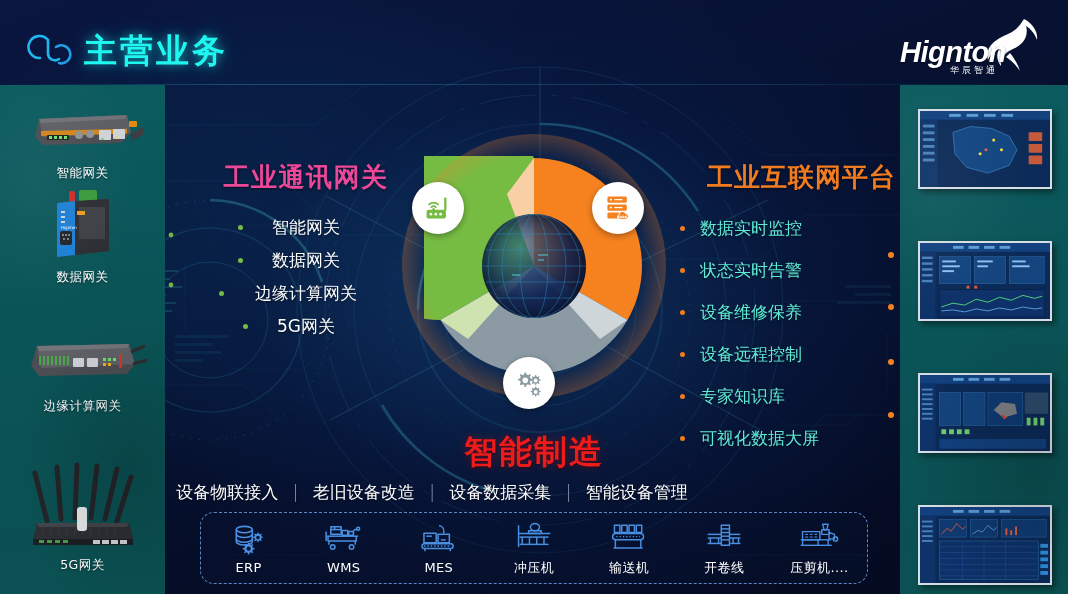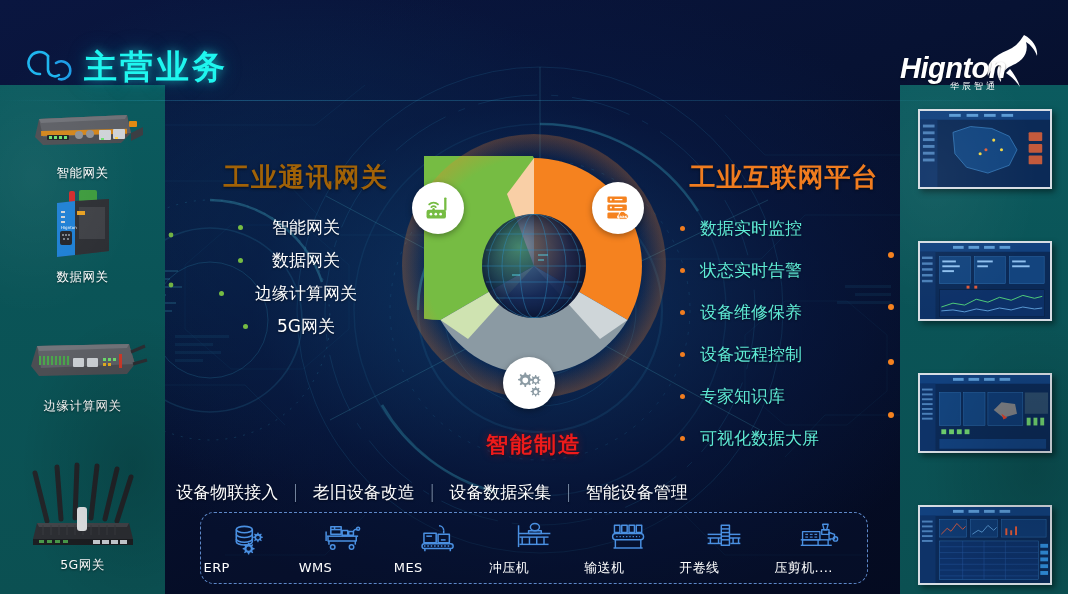--- a/index.html
+++ b/index.html
@@ -35,21 +35,21 @@
     opacity:.30; pointer-events:none;
   }
   .hud-left {
     position:absolute; left:150px; top:150px; width:260px; height:330px;
     opacity:.5; pointer-events:none;
   }
   .glowdots { position:absolute; left:165px; top:85px; width:735px; height:509px; pointer-events:none; }
 
   
   .header {
-    position:absolute; left:0; top:16px; width:1068px; height:85px; z-index:12;
+    position:absolute; left:0; top:0; width:1068px; height:85px; z-index:12;
   }
   .hdr-logo-mark {
     position:absolute; left:26px; top:28px; width:48px; height:44px;
   }
   .hdr-title {
     position:absolute; left:84px; top:29px;
     font-size:33px; font-weight:bold; letter-spacing:3px;
     color:#1ff6ef;
     text-shadow:0 0 10px rgba(30,246,239,.55), 0 0 22px rgba(20,190,220,.35);
     font-family:"DejaVu Sans","Liberation Sans",sans-serif;
@@ -112,21 +112,21 @@
     box-shadow:3px 3px 6px rgba(0,0,0,.45);
     overflow:hidden;
   }
   .shot-inner { position:absolute; inset:0; }
 
   
   .col-left {
     position:absolute; left:186px; top:160px; width:240px; z-index:10; text-align:center;
   }
   .col-left .col-title {
-    font-size:26px; font-weight:bold; color:#a16207; letter-spacing:1.5px;
+    font-size:26px; font-weight:bold; color:#ec4899; letter-spacing:1.5px;
     font-family:"DejaVu Sans","Liberation Sans",sans-serif;
     text-shadow:0 1px 3px rgba(0,0,0,.55);
     margin-bottom:16px;
   }
   .col-left ul { list-style:none; }
   .col-left li {
     position:relative; font-size:17px; color:#ffffff; line-height:1.0;
     padding:8px 0 8px 0;
     font-family:"DejaVu Sans","Liberation Sans",sans-serif;
     text-shadow:0 1px 2px rgba(0,0,0,.5);
@@ -136,21 +136,21 @@
     width:5px; height:5px; border-radius:50%; background:#76bc43;
   }
 
   .col-right {
     position:absolute; left:672px; top:160px; width:224px; z-index:10;
   }
   .col-right .col-title {
     font-size:26px; font-weight:bold; color:#f07c1f; letter-spacing:1px;
     font-family:"DejaVu Sans","Liberation Sans",sans-serif;
     text-shadow:0 1px 3px rgba(0,0,0,.55);
-    margin-bottom:12px; text-align:center;
+    margin-bottom:12px; text-align:right;
   }
   .col-right ul { list-style:none; }
   .col-right li {
     position:relative; font-size:17px; color:#5eead4;
     padding:9.5px 0 9.5px 28px;
     font-family:"DejaVu Sans","Liberation Sans",sans-serif;
     text-shadow:0 1px 2px rgba(0,0,0,.5);
   }
   .col-right li .dot {
     position:absolute; left:8px; top:50%; margin-top:-2.5px;
@@ -179,40 +179,40 @@
     box-shadow:0 2px 6px rgba(0,0,0,.35);
     display:flex; align-items:center; justify-content:center;
   }
   .badge.gw  { left:412px; top:182px; }
   .badge.sa  { left:592px; top:182px; }
   .badge.mf  { left:503px; top:357px; }
 
   
   .mk-title {
     position:absolute; left:0; top:430px; width:1068px; text-align:center; z-index:10;
-    font-size:22px; font-weight:bold; color:#ee1b1b; letter-spacing:2px;
+    font-size:33px; font-weight:bold; color:#ee1b1b; letter-spacing:2px;
     font-family:"DejaVu Sans","Liberation Sans",sans-serif;
     text-shadow:0 0 8px rgba(255,30,30,.35), 0 1px 3px rgba(0,0,0,.6);
   }
   .mk-sub {
     position:absolute; left:0; top:481px; width:864px; text-align:center; z-index:10;
     font-size:17px; color:#ffffff;
     font-family:"DejaVu Sans","Liberation Sans",sans-serif;
     text-shadow:0 1px 2px rgba(0,0,0,.5);
   }
   .mk-sub .sep { color:#8ea1bb; margin:0 9px; font-weight:300; }
 
   .sys-strip {
     position:absolute; left:200px; top:512px; width:668px; height:72px; z-index:10;
     border:1px dashed #5d88c8; border-radius:14px;
     background:rgba(8,20,52,.34);
     display:flex; align-items:center; justify-content:space-around;
   }
   .sys {
-    width:90px; text-align:left;
+    width:90px; text-align:center;
   }
   .sys-ico { height:36px; display:flex; align-items:center; justify-content:center; }
   .sys-lb {
     margin-top:3px; font-size:13px; color:#ffffff; letter-spacing:.4px;
     font-family:"DejaVu Sans","Liberation Sans",sans-serif;
     white-space:nowrap;
   }
 </style>
 </head>
 <body>

